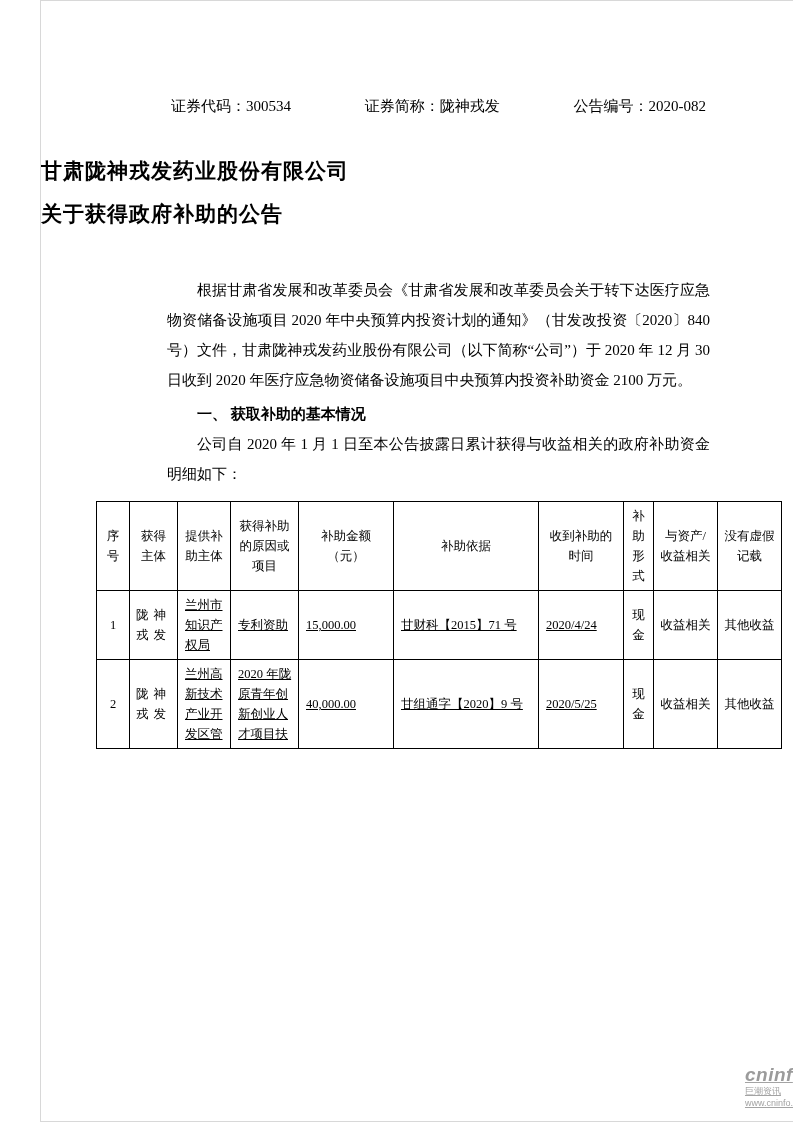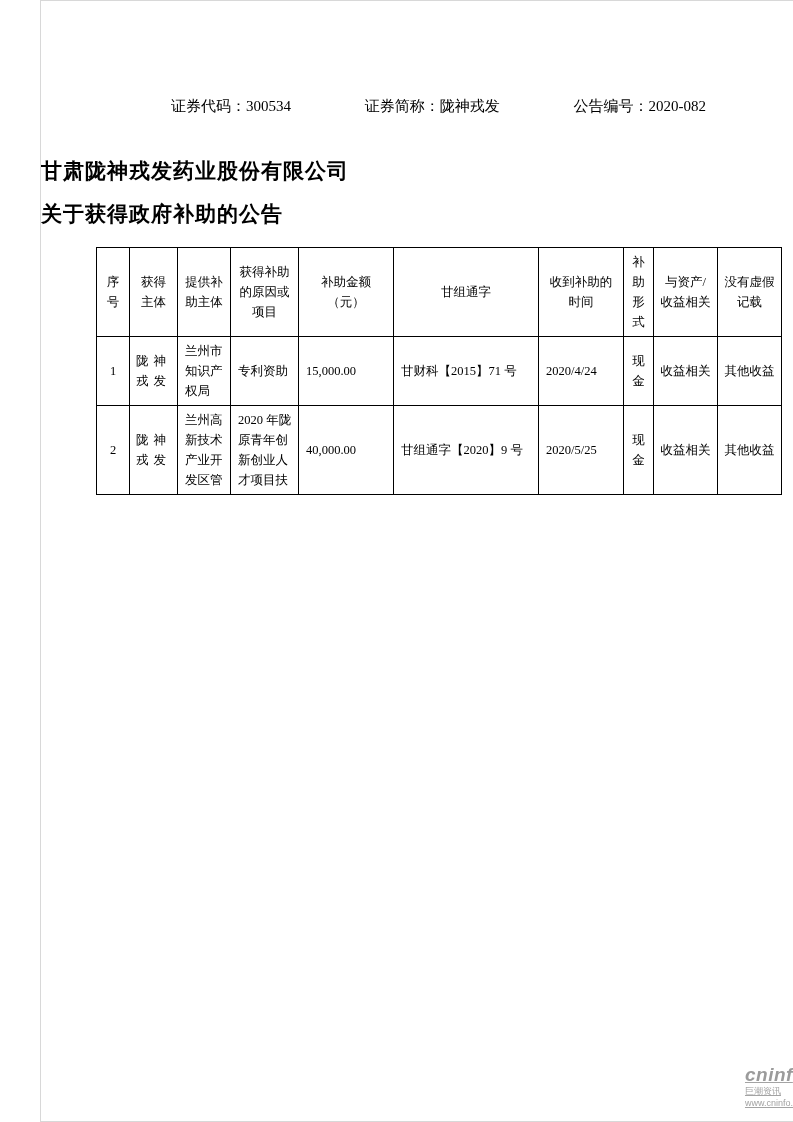--- a/index.html
+++ b/index.html
@@ -33,21 +33,21 @@
     font-size:12.5px; color:#000;
   }
   .subsidy-table th, .subsidy-table td {
     border:1px solid #000; padding:4px 5px;
     vertical-align:middle; text-align:center;
     font-weight:400; line-height:20px; word-break:break-all;
   }
   .subsidy-table th { height:84px; }
   .row1 td { height:64px; }
   .row2 td { height:88px; }
-  .c-left { text-align:left !important; padding-left:7px !important; }
+  .c-left { text-align:left !important; padding-left:7px !important;text-decoration:underline; }
   .c-spread { letter-spacing:5px; }
   .footer {
     position:absolute; right:10px; bottom:12px;
     font-family:"Liberation Sans","DejaVu Sans",sans-serif;
     color:#a3a3a3; text-align:left; line-height:12px;text-decoration:underline;
   }
   .footer .logo {
     font-size:19px; font-weight:700; font-style:italic;
     color:#9b9b9b; line-height:20px; letter-spacing:0.5px;
   }
@@ -64,20 +64,23 @@
     <span>证券简称：陇神戎发</span>
     <span>公告编号：2020-082</span>
   </div>
 
   <div class="title-block">
     <div>甘肃陇神戎发药业股份有限公司</div>
     <div>关于获得政府补助的公告</div>
   </div>
 
   <div class="body-text">
+    <p class="para p-basis">根据甘肃省发展和改革委员会《甘肃省发展和改革委员会关于转下达医疗应急物资储备设施项目 2020 年中央预算内投资计划的通知》（甘发改投资〔2020〕840 号）文件，甘肃陇神戎发药业股份有限公司（以下简称“公司”）于 2020 年 12 月 30 日收到 2020 年医疗应急物资储备设施项目中央预算内投资补助资金 2100 万元。</p>
+    <p class="section-heading">一、 获取补助的基本情况</p>
+    <p class="para">公司自 2020 年 1 月 1 日至本公告披露日累计获得与收益相关的政府补助资金明细如下：</p>
   </div>
 
   <table class="subsidy-table">
     <colgroup>
       <col style="width:33px">
         <col style="width:48px">
         <col style="width:53px">
       <col style="width:68px">
         <col style="width:95px">
         <col style="width:145px">
@@ -86,21 +89,21 @@
         <col style="width:64px">
       <col style="width:64px">
     </colgroup>
     <thead>
       <tr>
         <th>序号</th>
         <th>获得主体</th>
         <th>提供补助主体</th>
         <th>获得补助的原因或项目</th>
         <th>补助金额（元）</th>
-        <th>甘组通字</th>
+        <th>补助依据</th>
         <th>收到补助的时间</th>
         <th>补助形式</th>
         <th>与资产/收益相关</th>
         <th>没有虚假记载</th>
       </tr>
     </thead>
     <tbody>
       <tr class="row1">
         <td>1</td>
         <td class="c-spread">陇神戎发</td>

